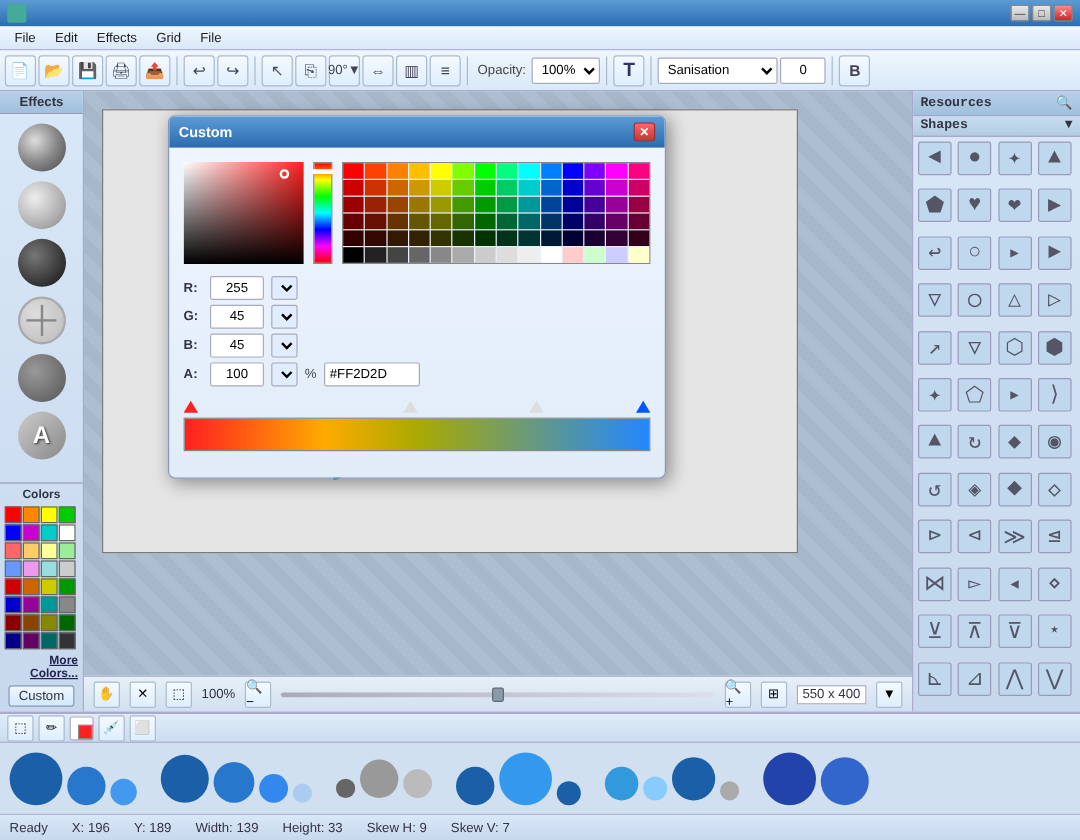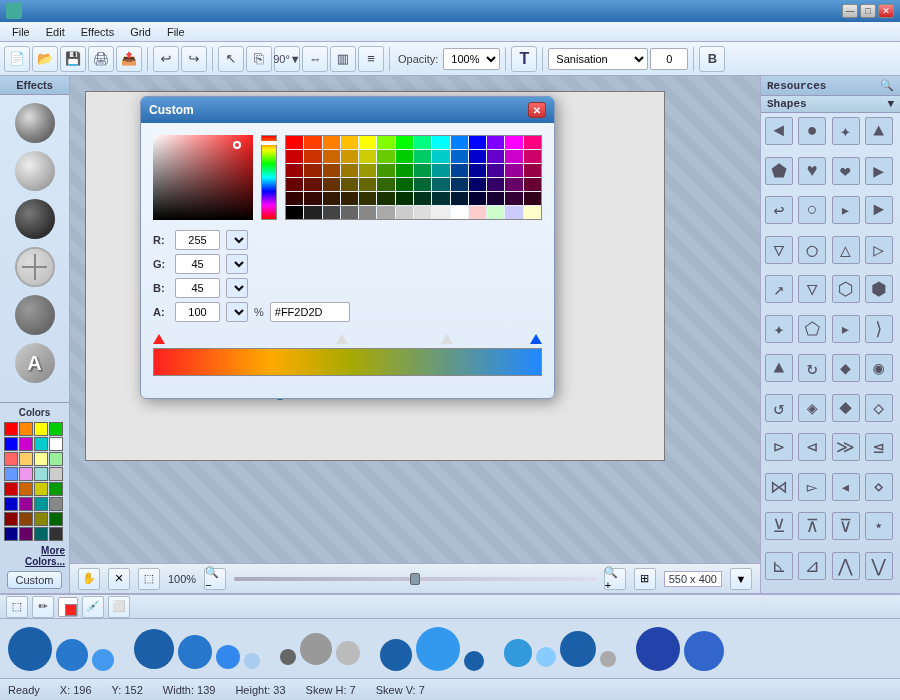--- a/index.html
+++ b/index.html
@@ -751,18 +751,18 @@
       <div style="display: flex; align-items: flex-end; gap: 4px; margin-right: 12px;">
         <div style="width: 44px; height: 44px; border-radius: 50%; background: rgb(34, 68, 170); cursor: pointer; flex-shrink: 0;"></div>
         <div style="width: 40px; height: 40px; border-radius: 50%; background: rgb(51, 102, 204); cursor: pointer; flex-shrink: 0;"></div>
       </div>
     </div>
 </div>
 
 <div class="status-bar">
   <span>Ready</span>
   <span>X: 196</span>
-  <span>Y: 152</span>
+  <span>Y: 189</span>
   <span>Width: 139</span>
   <span>Height: 33</span>
-  <span>Skew H: 7</span>
+  <span>Skew H: 9</span>
   <span>Skew V: 7</span>
 </div>
 
 </body></html>

